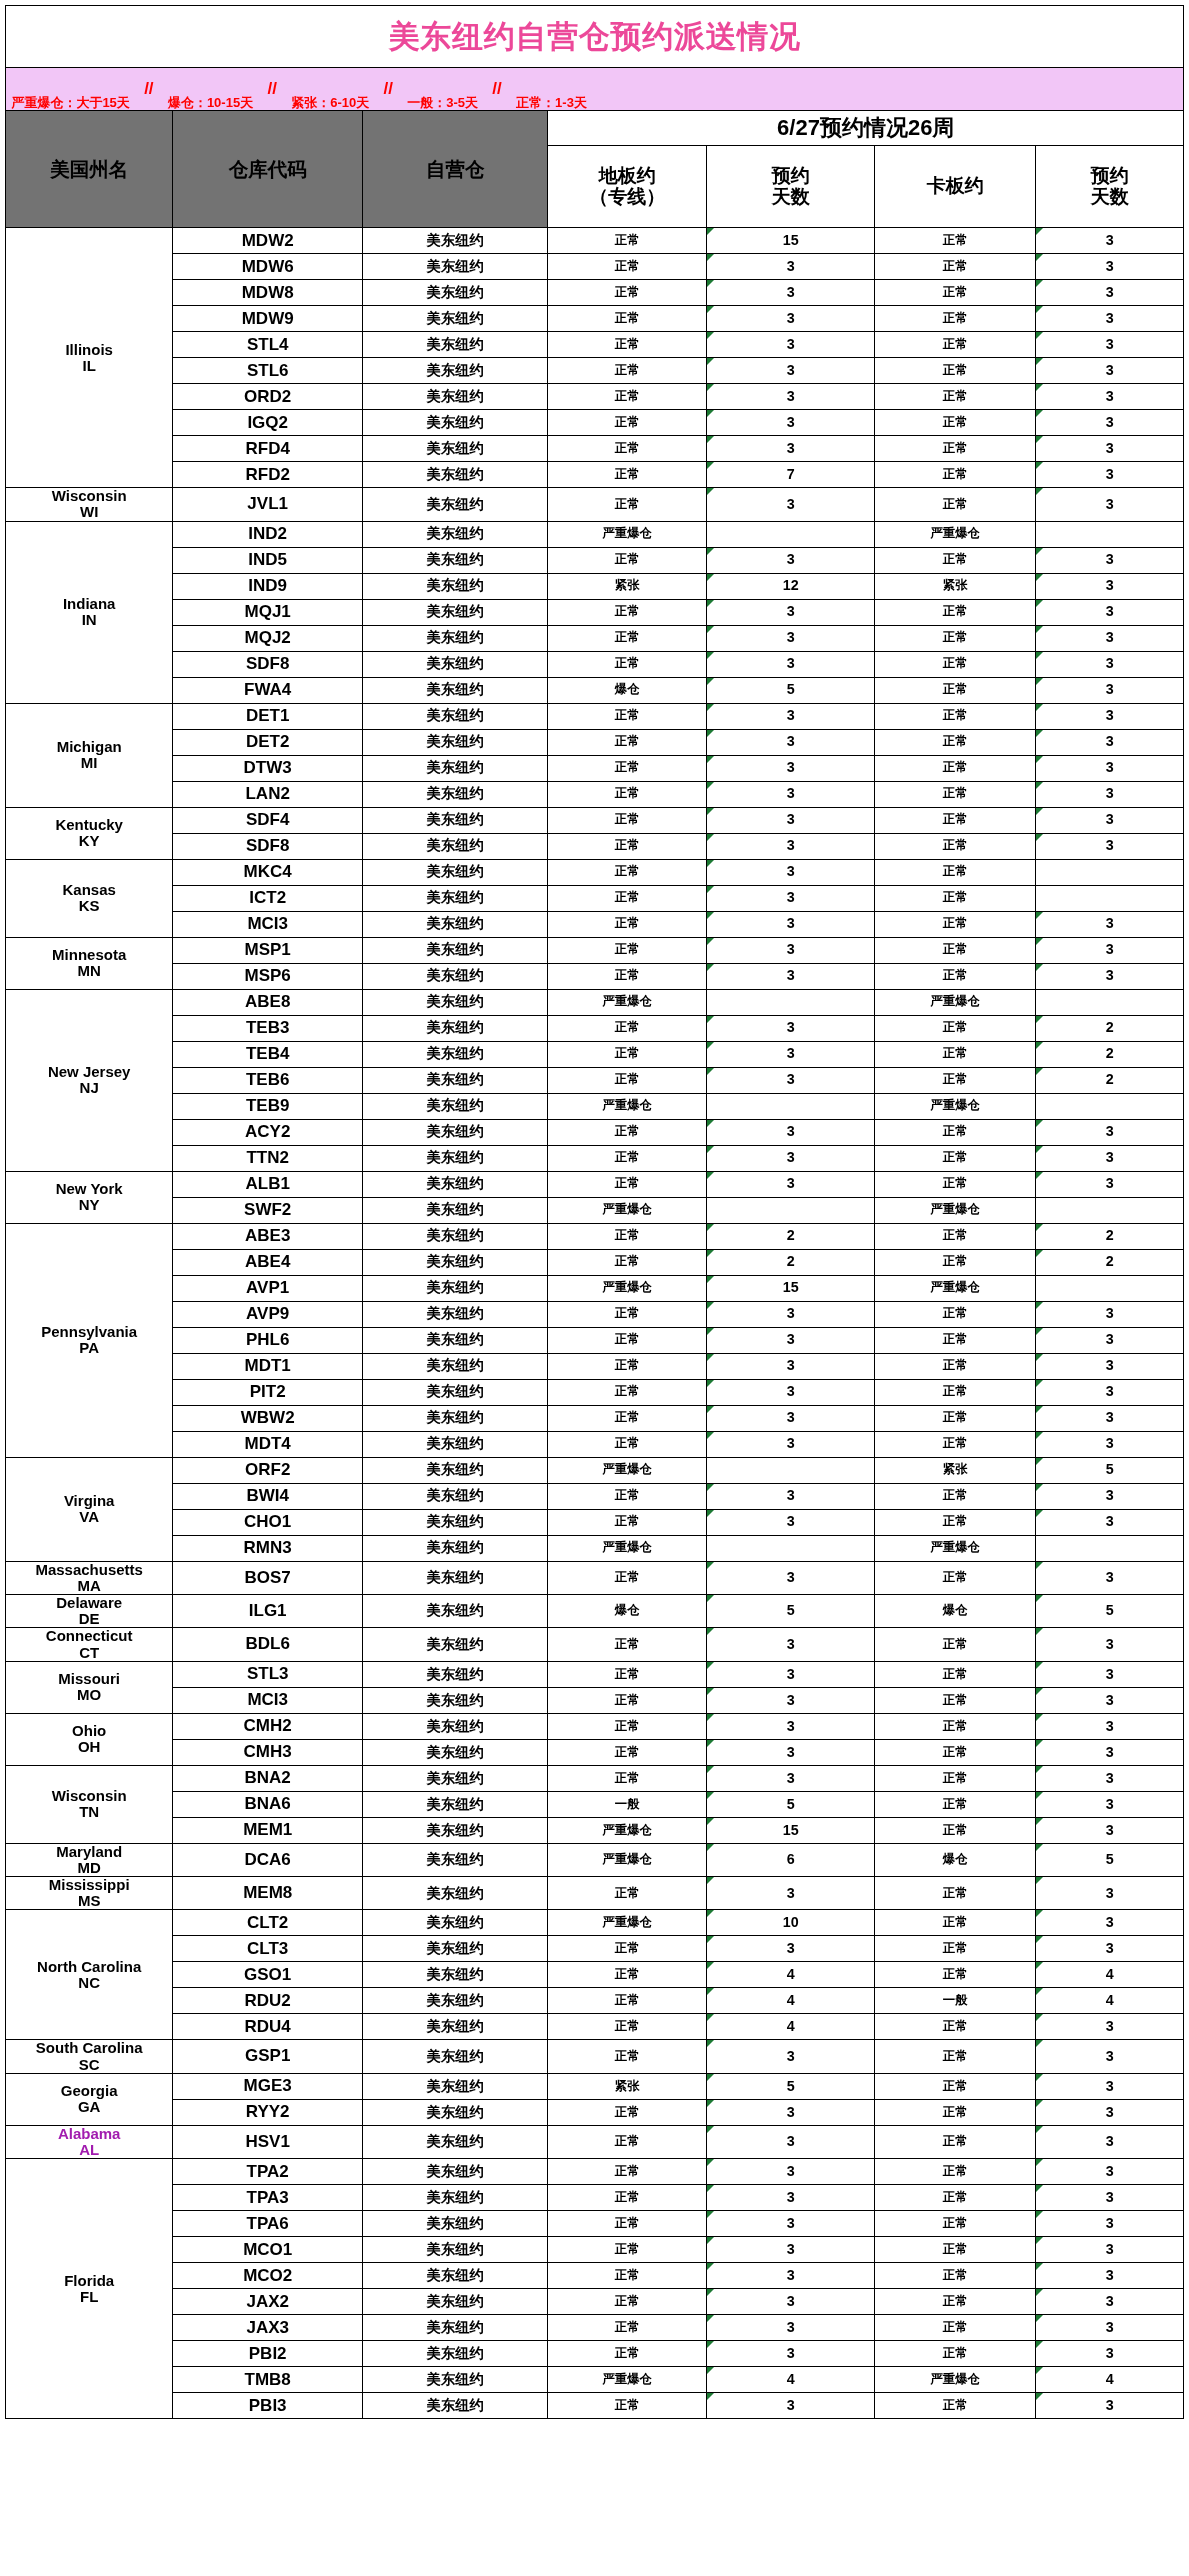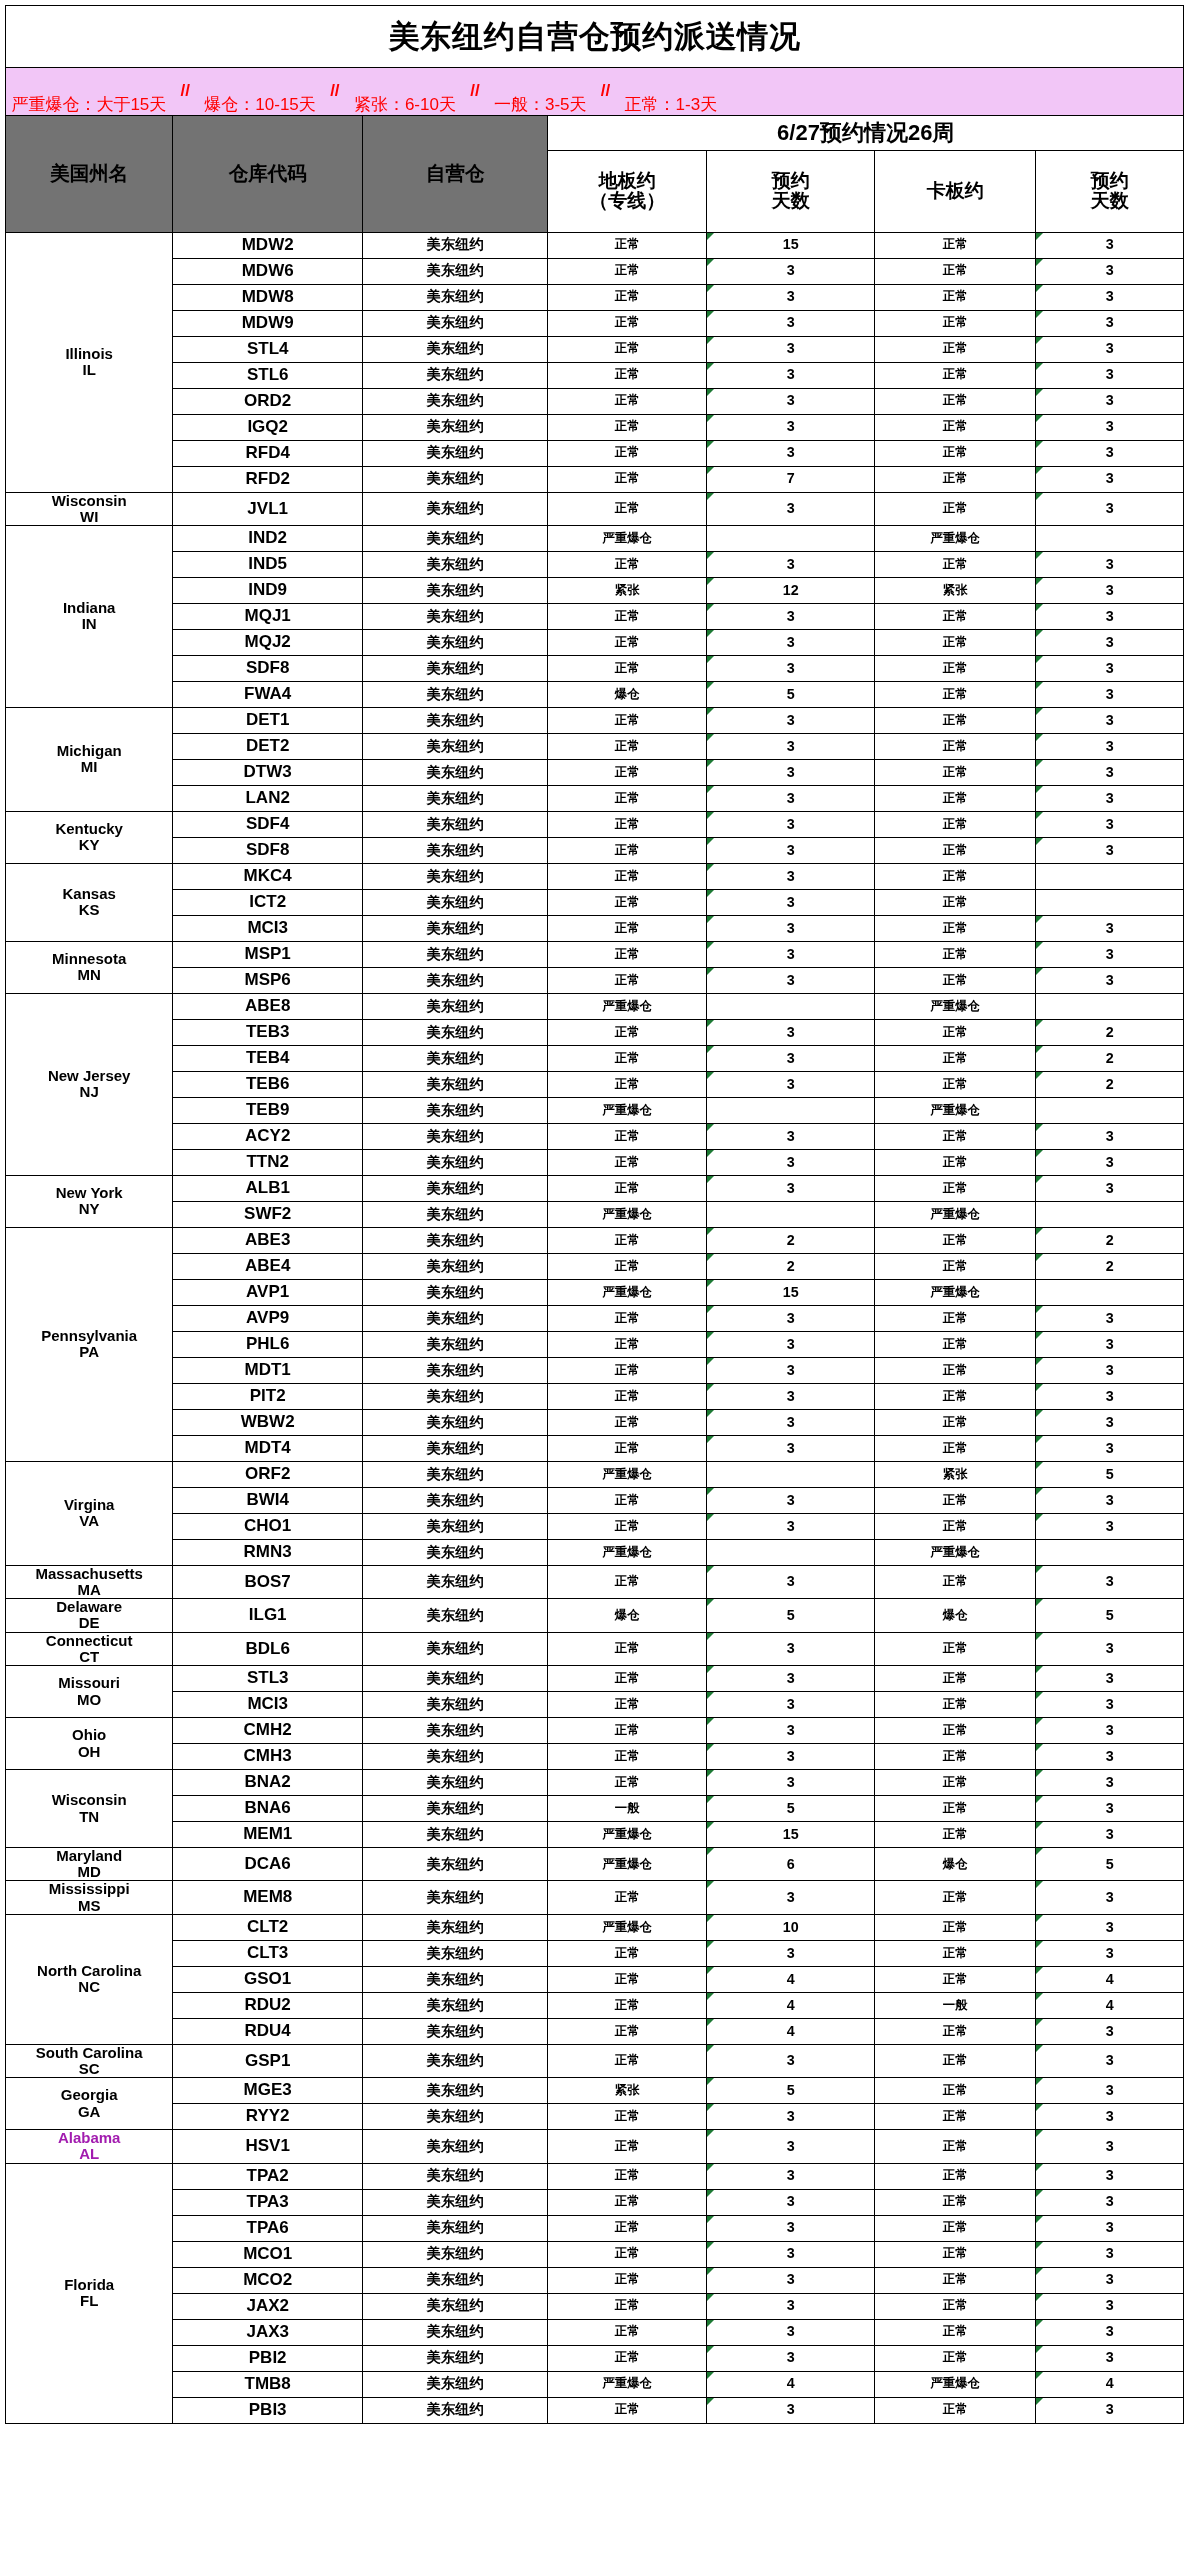--- a/index.html
+++ b/index.html
@@ -37,21 +37,21 @@
   col.c-fday{width:168px;}
   col.c-pallet{width:161px;}
   col.c-pday{width:148px;}
 
   
   td.title-cell{
     height:61px;
     border:2px solid #000;
   }
   .title-text{
-    color:#000000;
+    color:#ec4899;
     font-size:31px;
     font-weight:bold;
     letter-spacing:0.7px;
     white-space:nowrap;
   }
   
   td.legend-cell{
     background:#f2c6f7;
     height:34px;
     border-top:2px solid #000;
@@ -60,22 +60,22 @@
   }
   .legend-row{
     display:flex;
     align-items:center;
     justify-content:flex-start;
     gap:0px;
     white-space:nowrap;
   }
   .legend-item{
     color:#ff0000;
-    font-size:17px;
-    font-weight:normal;
+    font-size:13px;
+    font-weight:bold;
     margin-top:28px;
   }
   .legend-sep{
     color:#ff0000;
     font-size:17px;
     font-weight:bold;
     padding:0 14.3px;
   }
   .legend-item.i0{padding-left:3.9px;}
   

